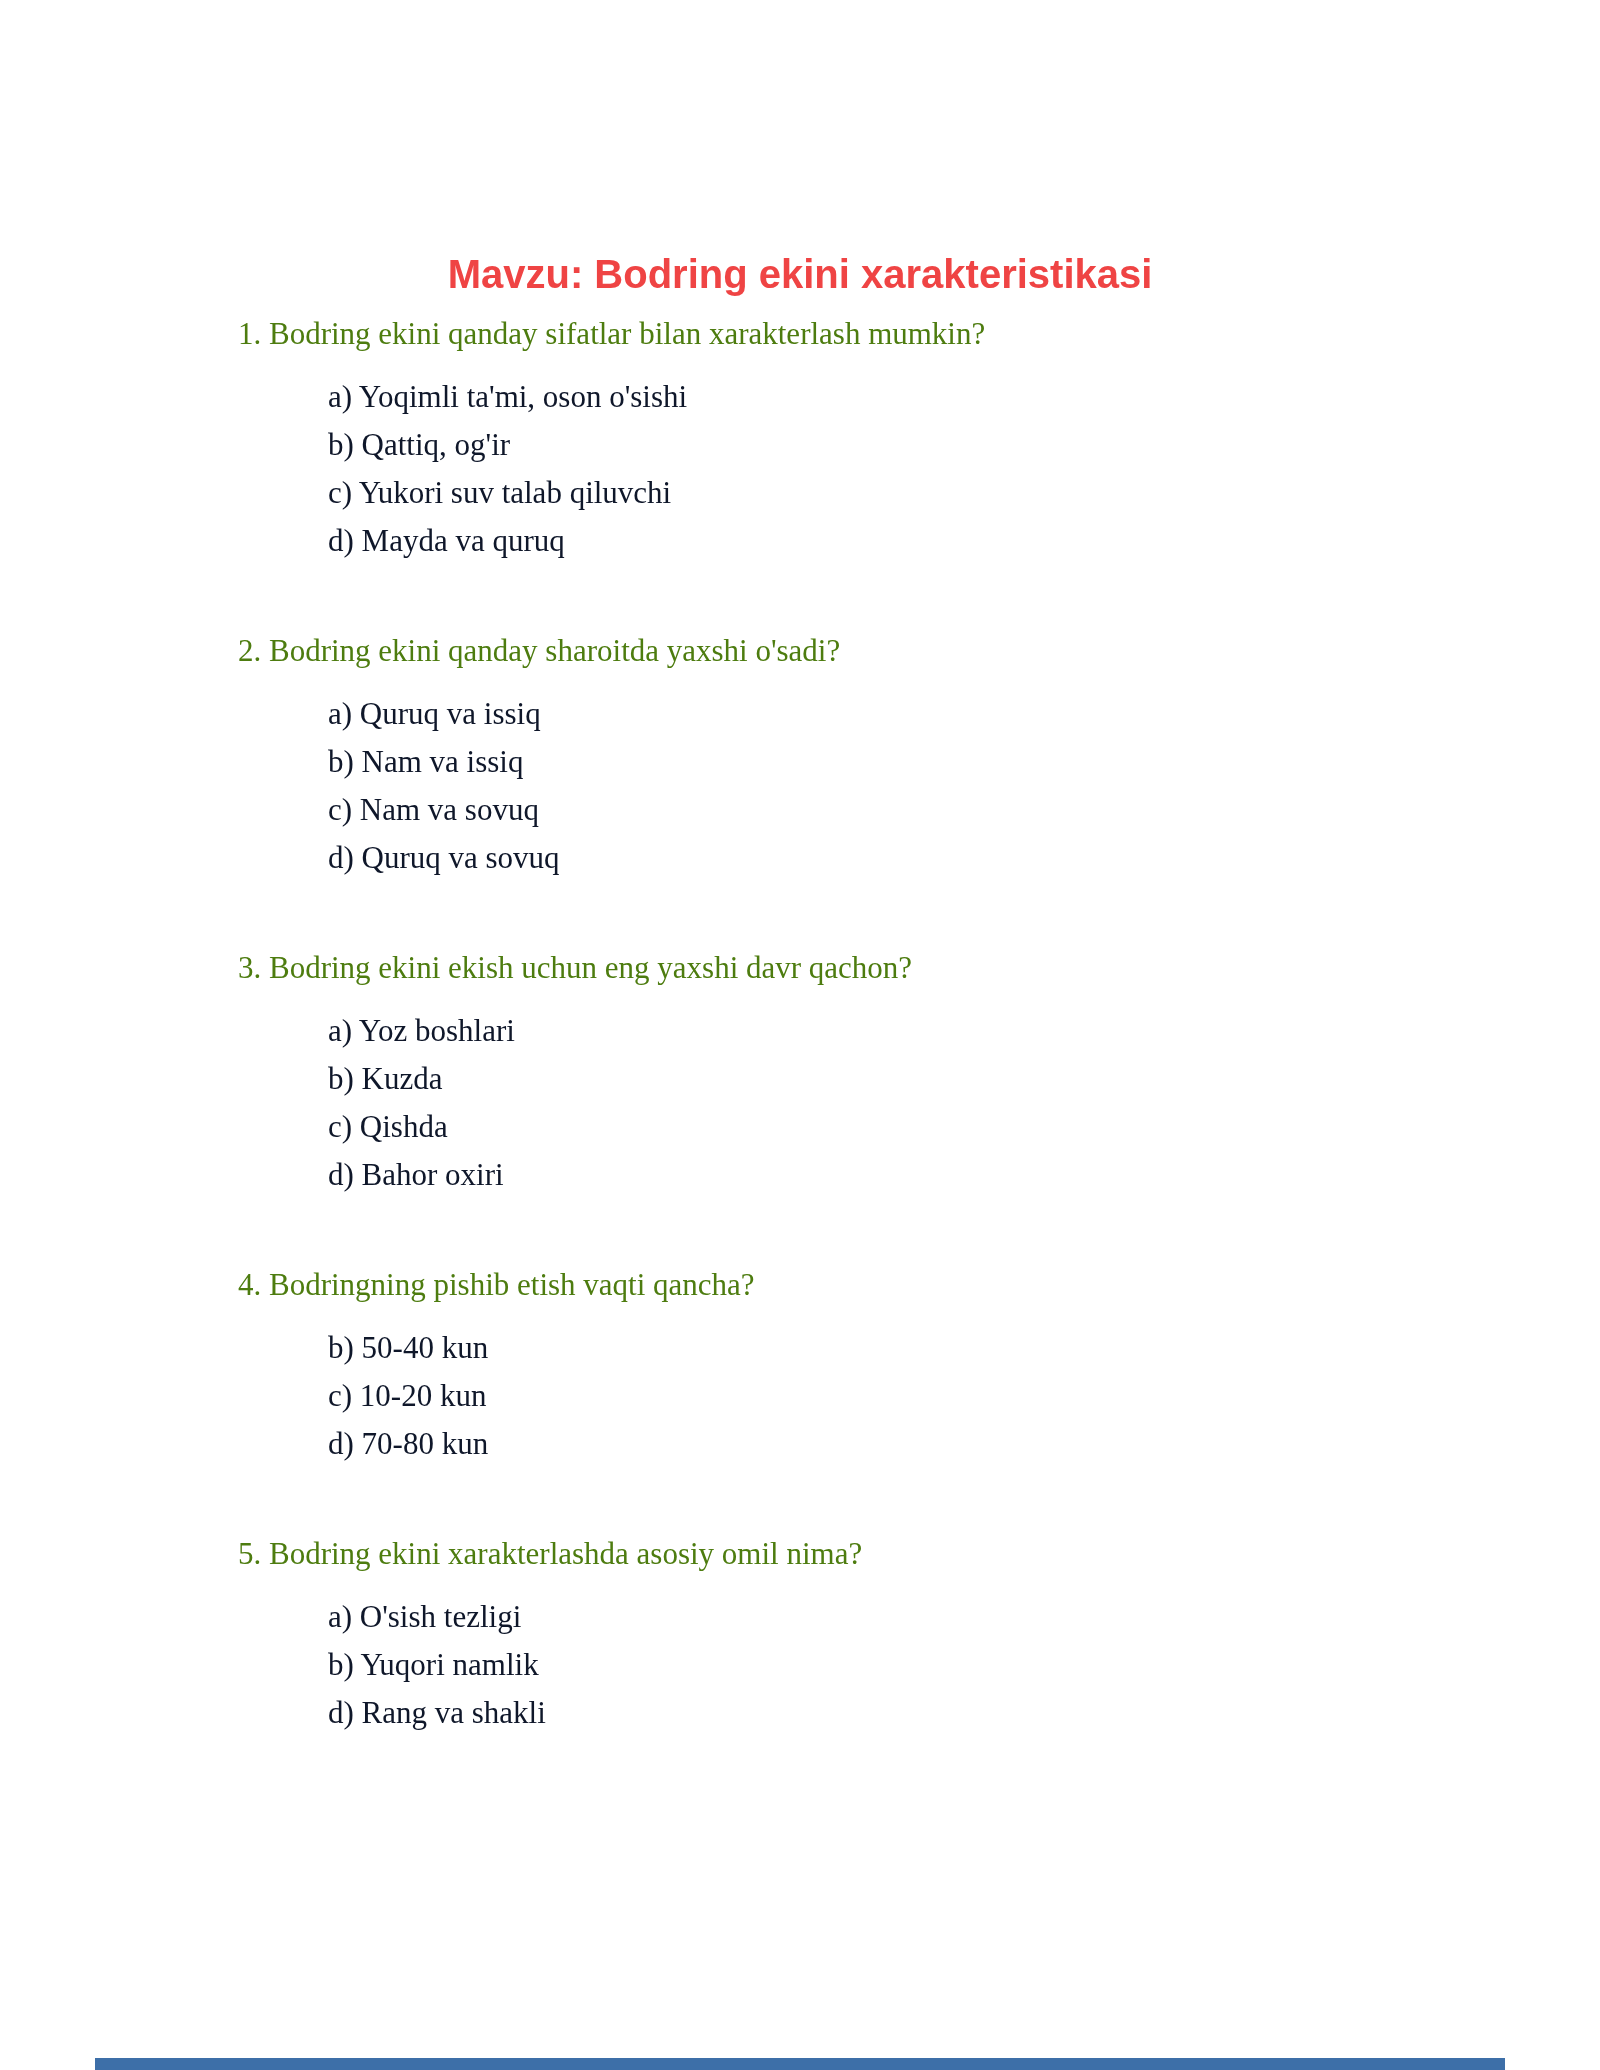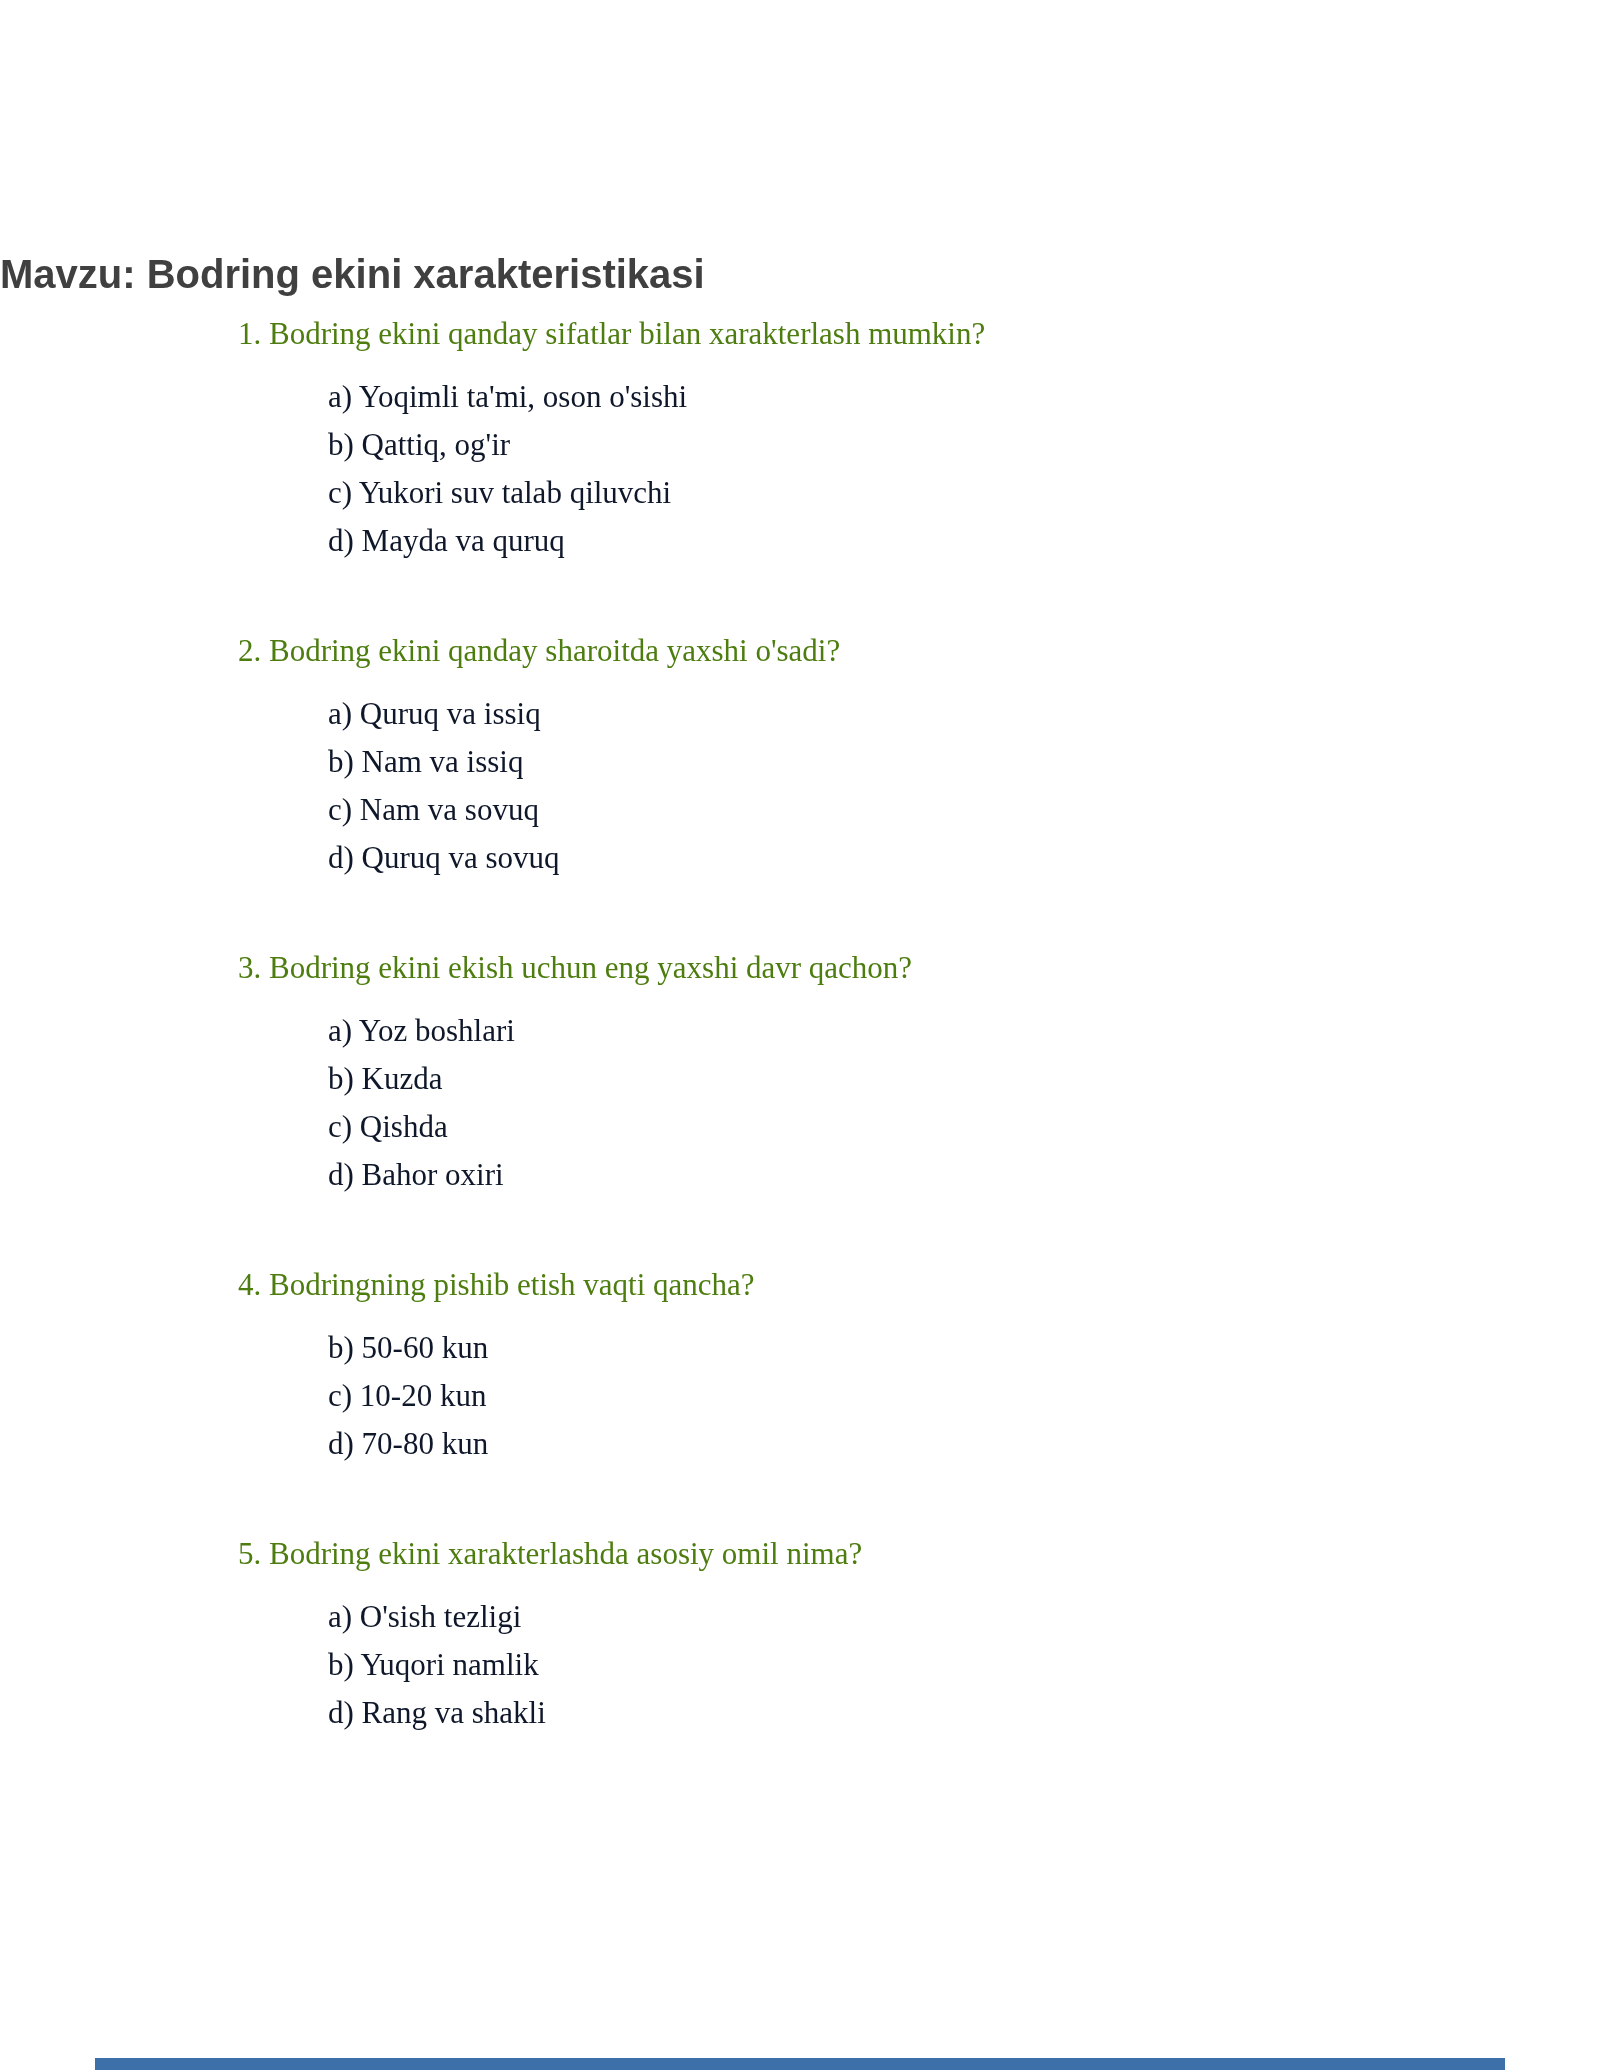--- a/index.html
+++ b/index.html
@@ -8,25 +8,26 @@
     position: relative;
     width: 1600px;
     height: 2070px;
     background: #ffffff;
     overflow: hidden;
     font-family: "Liberation Serif", "DejaVu Serif", serif;
     color: #1a1a1a;
   }
   .doc-title {
     padding-top: 250px;
+    text-align: center;
     font-family: "Liberation Sans", "DejaVu Sans", sans-serif;
     font-weight: 700;
     font-size: 40px;
     line-height: 48px;
-    color: #404040;
+    color: #ef4444;
     margin-bottom: 17px;
   }
   .question-block { margin-bottom: 67px; }
   .question-text {
     margin-left: 238px;
     margin-right: 120px;
     font-size: 31px;
     line-height: 38px;
     margin-bottom: 20px;
     color: #4d7c0f;
@@ -72,21 +73,21 @@
   <div class="question-block">
     <p class="question-text">3. Bodring ekini ekish uchun eng yaxshi davr qachon?</p>
     <p class="option">a) Yoz boshlari</p>
     <p class="option">b) Kuzda</p>
     <p class="option">c) Qishda</p>
     <p class="option">d) Bahor oxiri</p>
   </div>
 
   <div class="question-block">
     <p class="question-text">4. Bodringning pishib etish vaqti qancha?</p>
-    <p class="option">b) 50-60 kun</p>
+    <p class="option">b) 50-40 kun</p>
     <p class="option">c) 10-20 kun</p>
     <p class="option">d) 70-80 kun</p>
   </div>
 
   <div class="question-block">
     <p class="question-text">5. Bodring ekini xarakterlashda asosiy omil nima?</p>
     <p class="option">a) O'sish tezligi</p>
     <p class="option">b) Yuqori namlik</p>
     <p class="option">d) Rang va shakli</p>
   </div>

